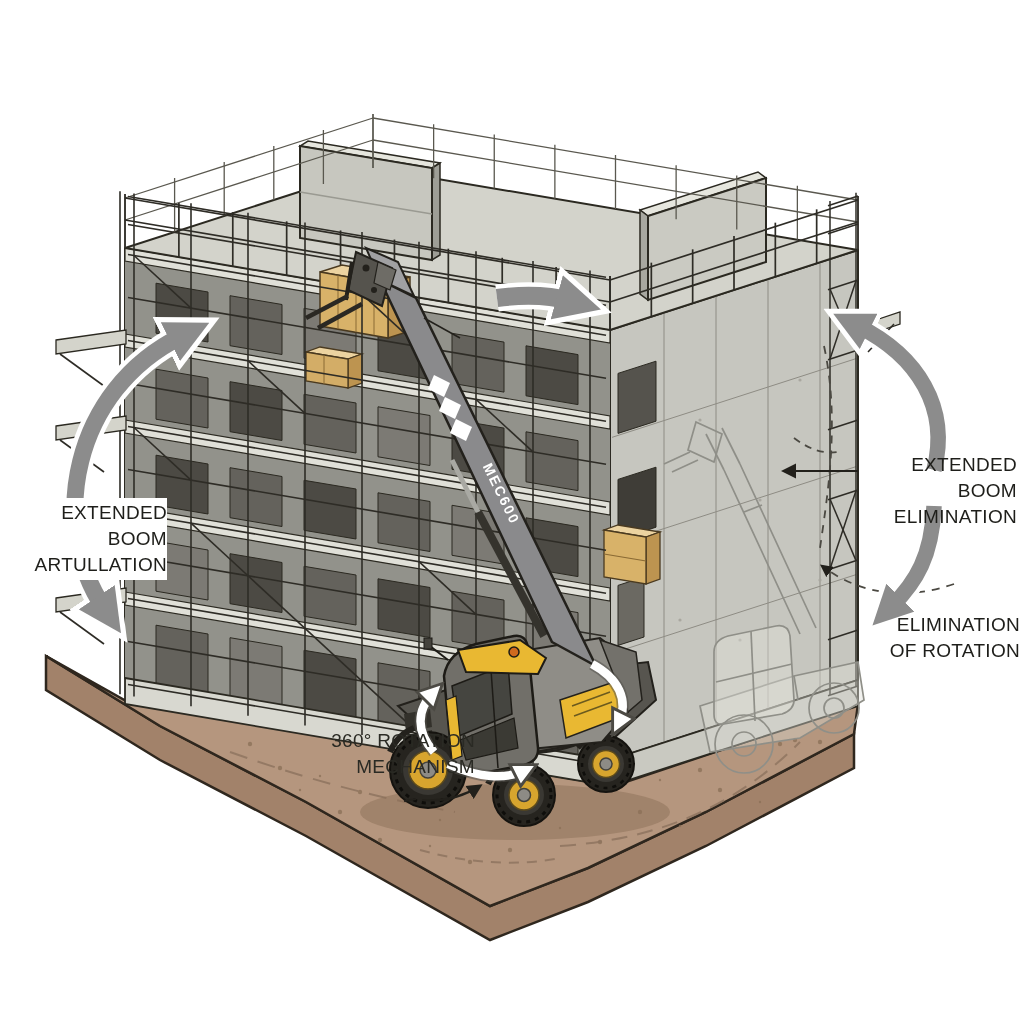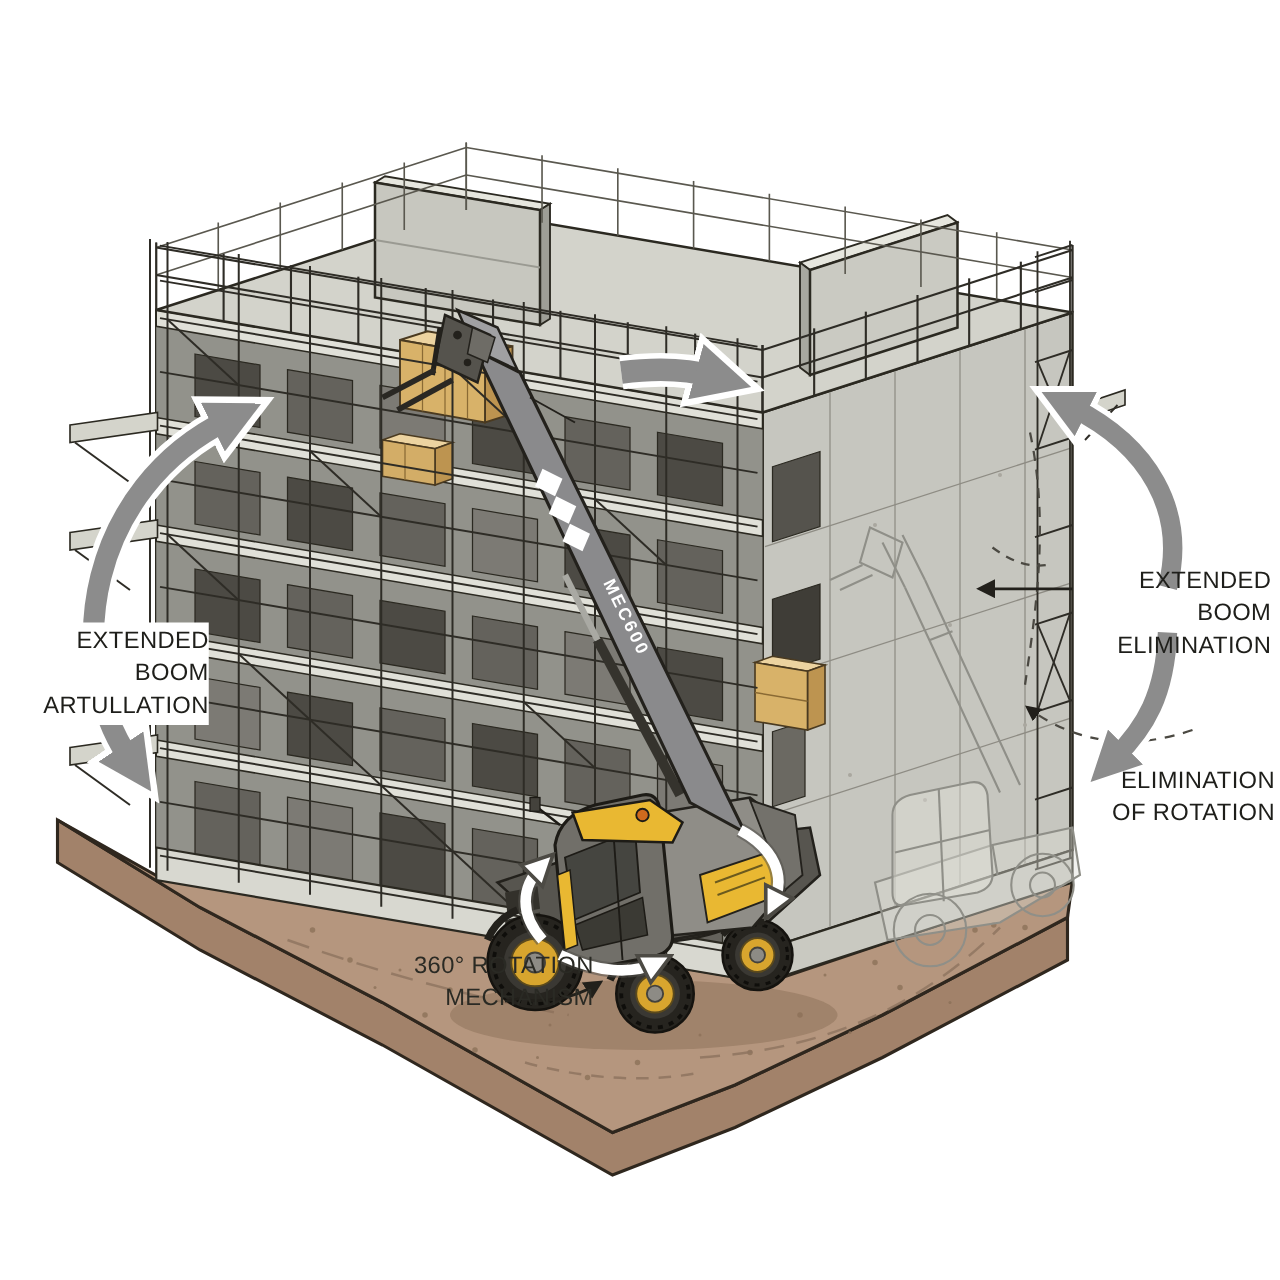--- a/index.html
+++ b/index.html
@@ -412,17 +412,17 @@
   <span>ARTULLATION</span>
 </div>
 <div class="lbl" style="left:852px;top:452px;width:165px;">
   <span>EXTENDED BOOM</span>
   <span>ELIMINATION</span>
 </div>
 <div class="lbl" style="left:848px;top:612px;width:172px;">
   <span>ELIMINATION</span>
   <span>OF ROTATION</span>
 </div>
-<div class="lbl" style="left:290px;top:760px;width:185px;color:#2a2a24;">
+<div class="lbl" style="left:290px;top:728px;width:185px;color:#2a2a24;">
   <span>360° ROTATION</span>
   <span>MECHANISM</span>
 </div>
 </div>
 
 </body></html>

